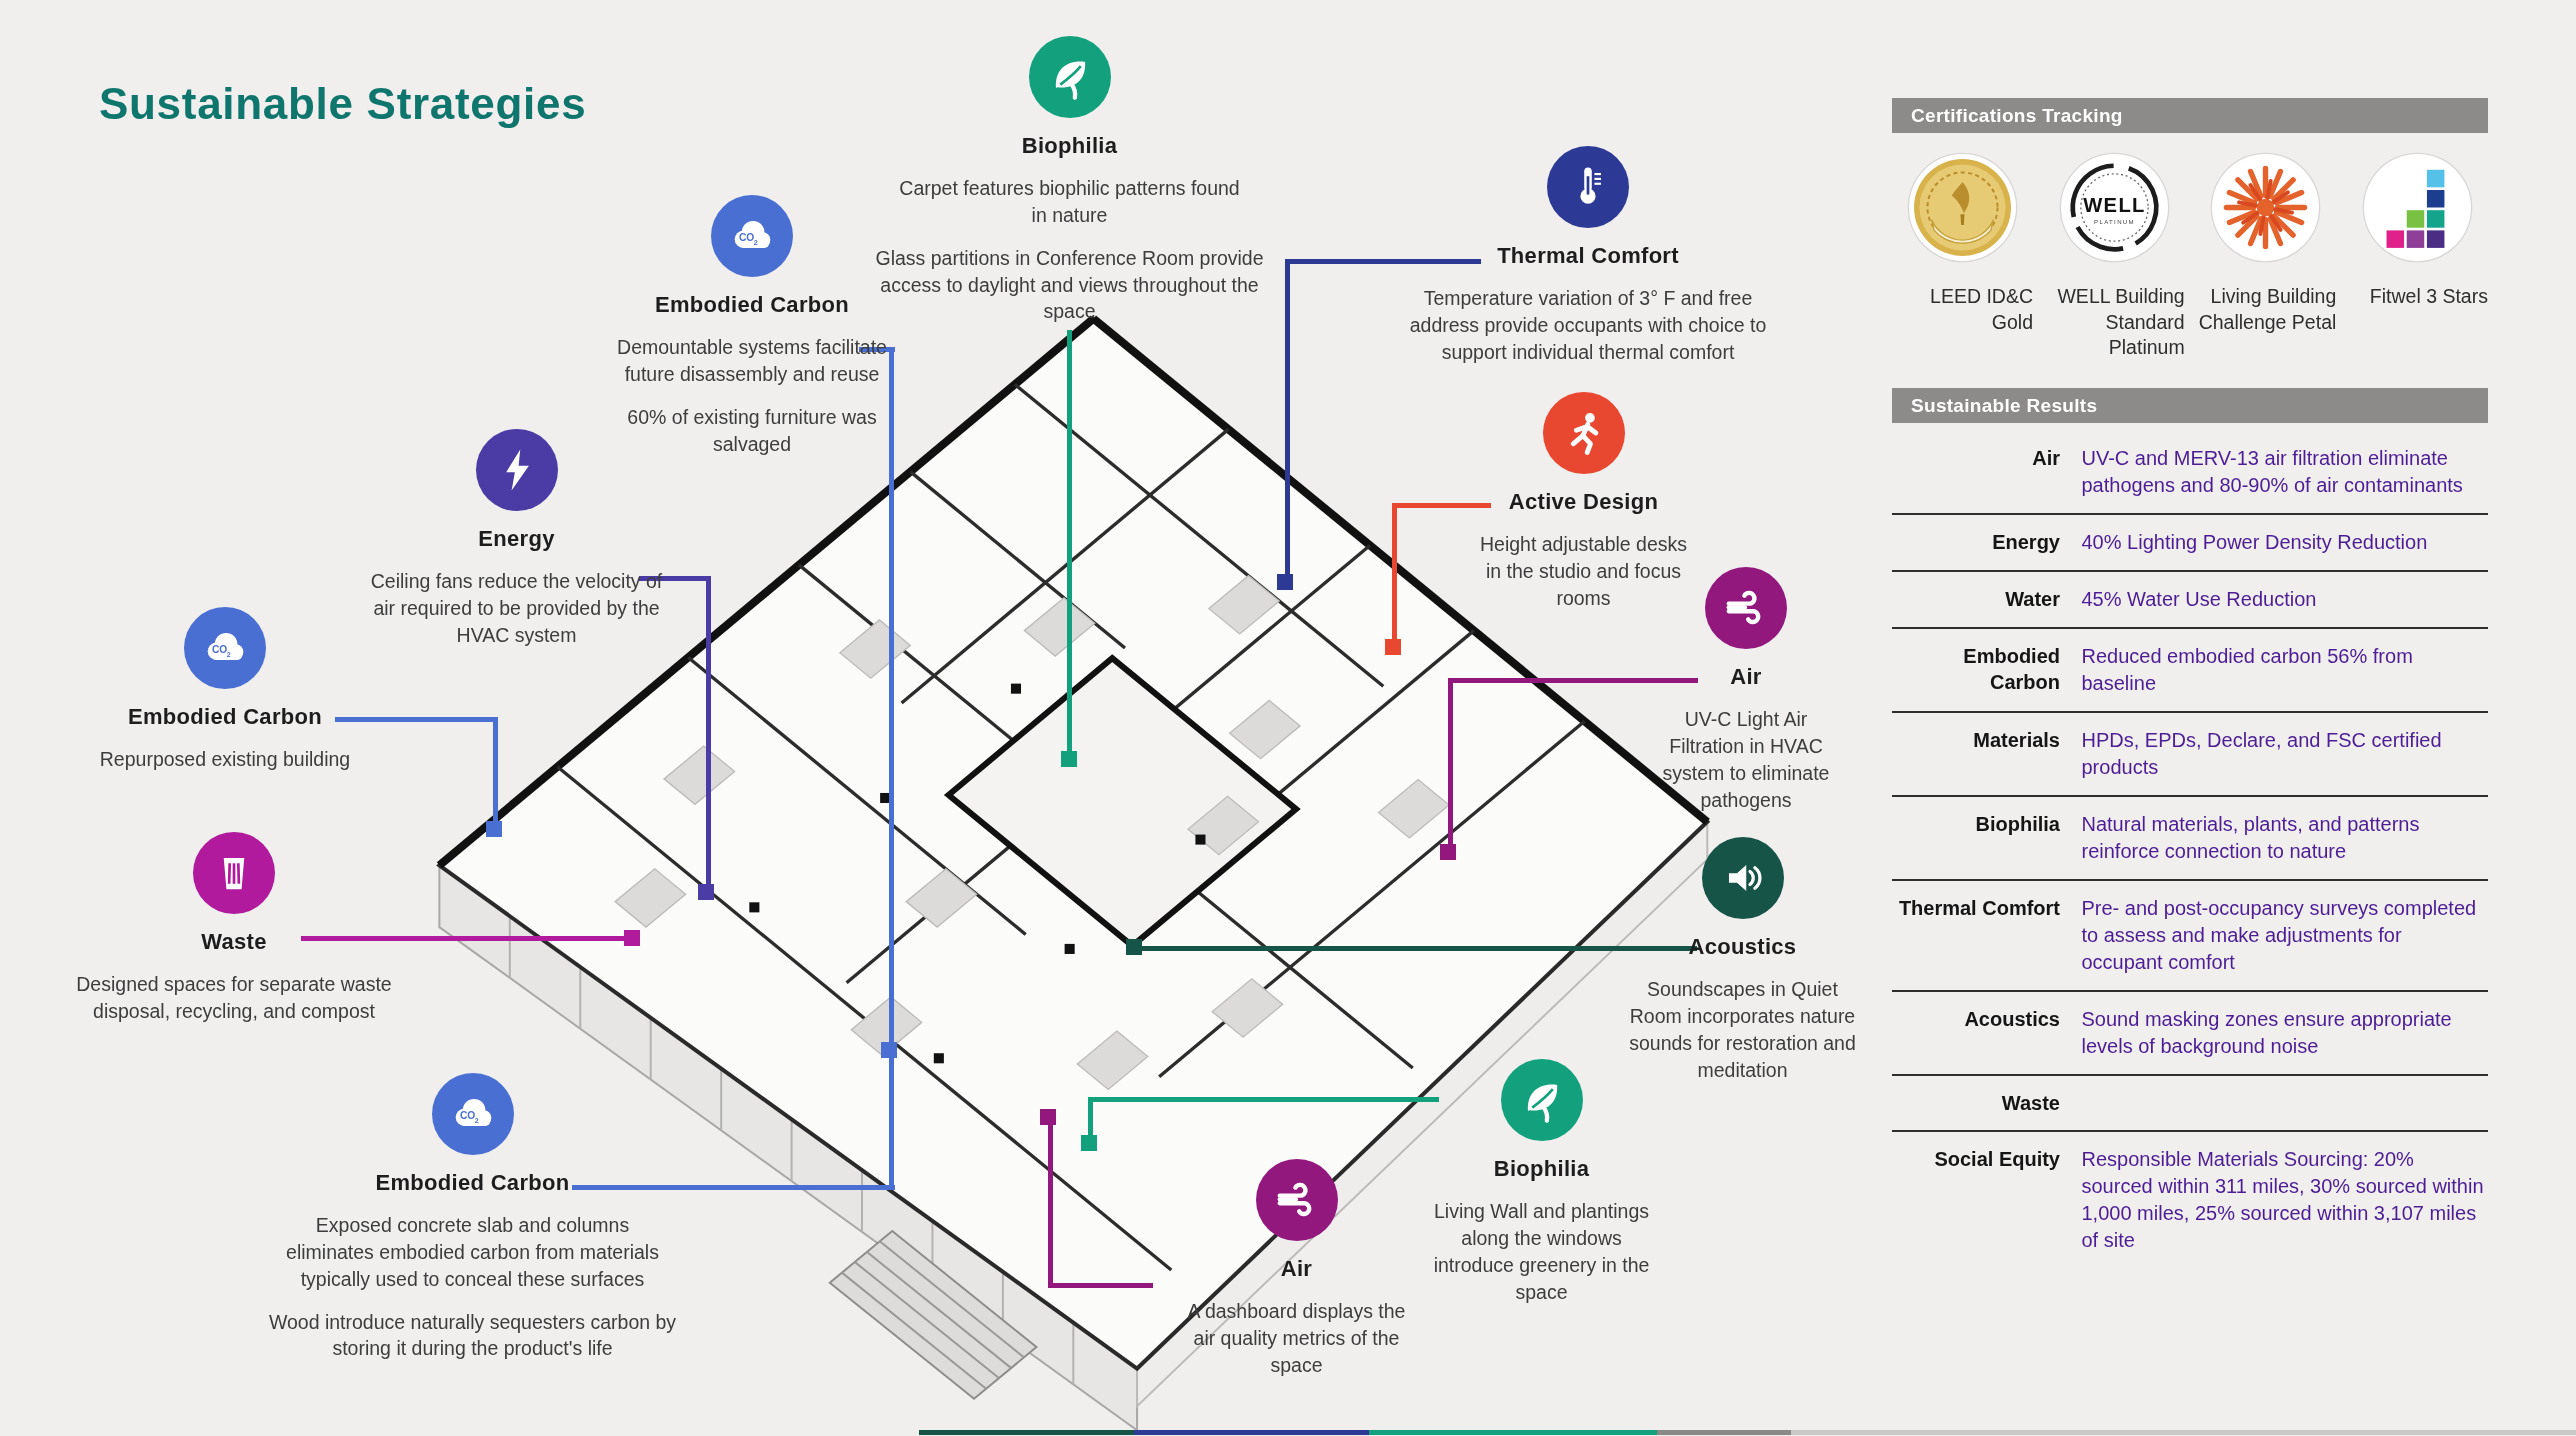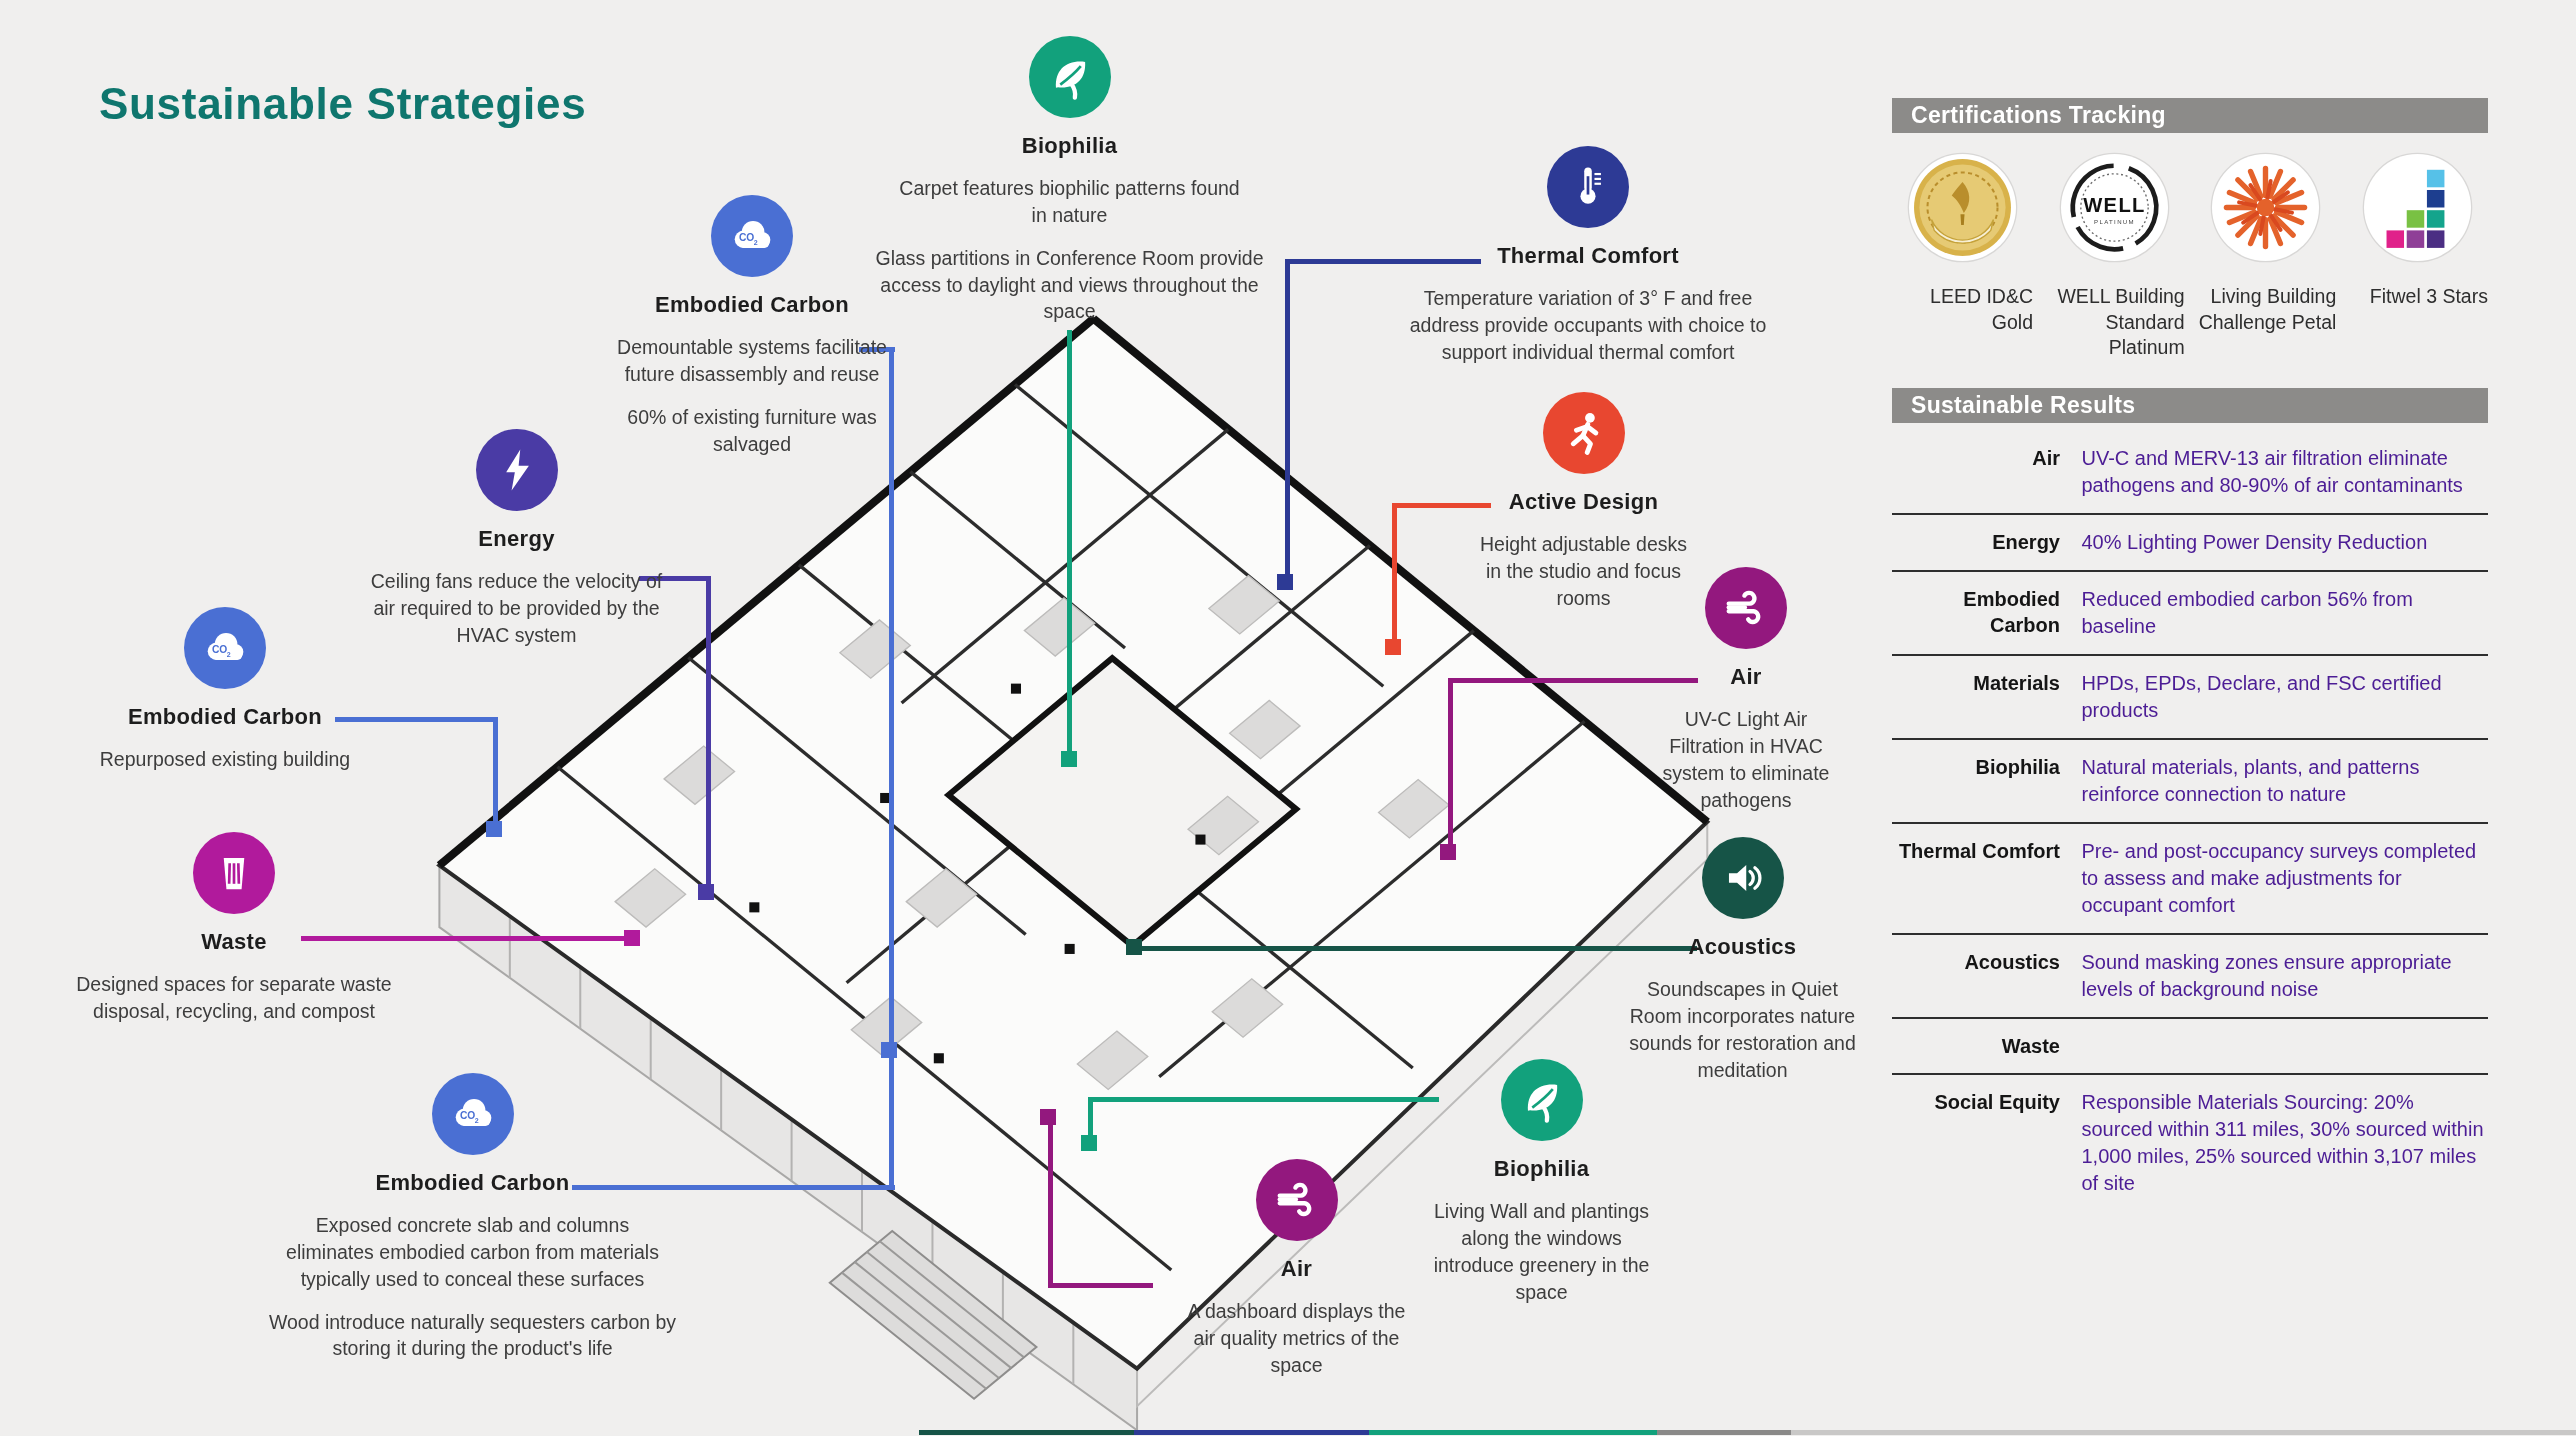--- a/index.html
+++ b/index.html
@@ -19,21 +19,21 @@
   .c-magenta{background:#b11a9c;} .c-purple{background:#93187e;} .c-red{background:#e84730;}
   .c-navy{background:#2d3a95;} .c-teal{background:#165447;}
   
   .connector{position:absolute;z-index:1;}
   .marker{position:absolute;width:16px;height:16px;z-index:2;}
   .bg-green{background:#12a17c;} .bg-blue{background:#4a6fd3;} .bg-indigo{background:#4a3ba5;}
   .bg-magenta{background:#b11a9c;} .bg-purple{background:#93187e;} .bg-red{background:#e84730;}
   .bg-navy{background:#2d3a95;} .bg-teal{background:#165447;}
   
   .side-header{position:absolute;left:1892px;width:596px;height:35px;background:#8c8b89;
-               color:#fff;font-size:23px;font-weight:700;line-height:35px;padding-left:19px;
+               color:#fff;font-size:19px;font-weight:700;line-height:35px;padding-left:19px;
                box-sizing:border-box;letter-spacing:0.3px;z-index:3;}
   .badges{position:absolute;left:1892px;top:154px;width:596px;display:flex;
           justify-content:space-between;z-index:3;}
   .badge{width:141px;text-align:right;}
   .badge-circle{width:107px;height:107px;border-radius:50%;background:#fff;margin:0 auto;
                 box-shadow:0 0 0 1.3px #d8d7d6;display:flex;align-items:center;justify-content:center;}
   .badge-label{margin-top:23px;font-size:19.5px;line-height:1.32;color:#2e2e2e;}
   .results{position:absolute;left:1892px;top:431px;width:596px;z-index:3;}
   .rrow{display:grid;grid-template-columns:168px 1fr;column-gap:21.5px;padding:14px 0;
         border-bottom:2px solid #2e2e2e;}
@@ -426,20 +426,24 @@
   <div class="results">
     <div class="rrow">
       <div class="rlabel">Air</div>
       <div class="rtext">UV-C and MERV-13 air filtration eliminate pathogens and 80-90% of air contaminants</div>
     </div>
     <div class="rrow">
       <div class="rlabel">Energy</div>
       <div class="rtext">40% Lighting Power Density Reduction</div>
     </div>
     <div class="rrow">
+      <div class="rlabel">Water</div>
+      <div class="rtext">45% Water Use Reduction</div>
+    </div>
+    <div class="rrow">
       <div class="rlabel">Embodied Carbon</div>
       <div class="rtext">Reduced embodied carbon 56% from baseline</div>
     </div>
     <div class="rrow">
       <div class="rlabel">Materials</div>
       <div class="rtext">HPDs, EPDs, Declare, and FSC certified products</div>
     </div>
     <div class="rrow">
       <div class="rlabel">Biophilia</div>
       <div class="rtext">Natural materials, plants, and patterns reinforce connection to nature</div>

